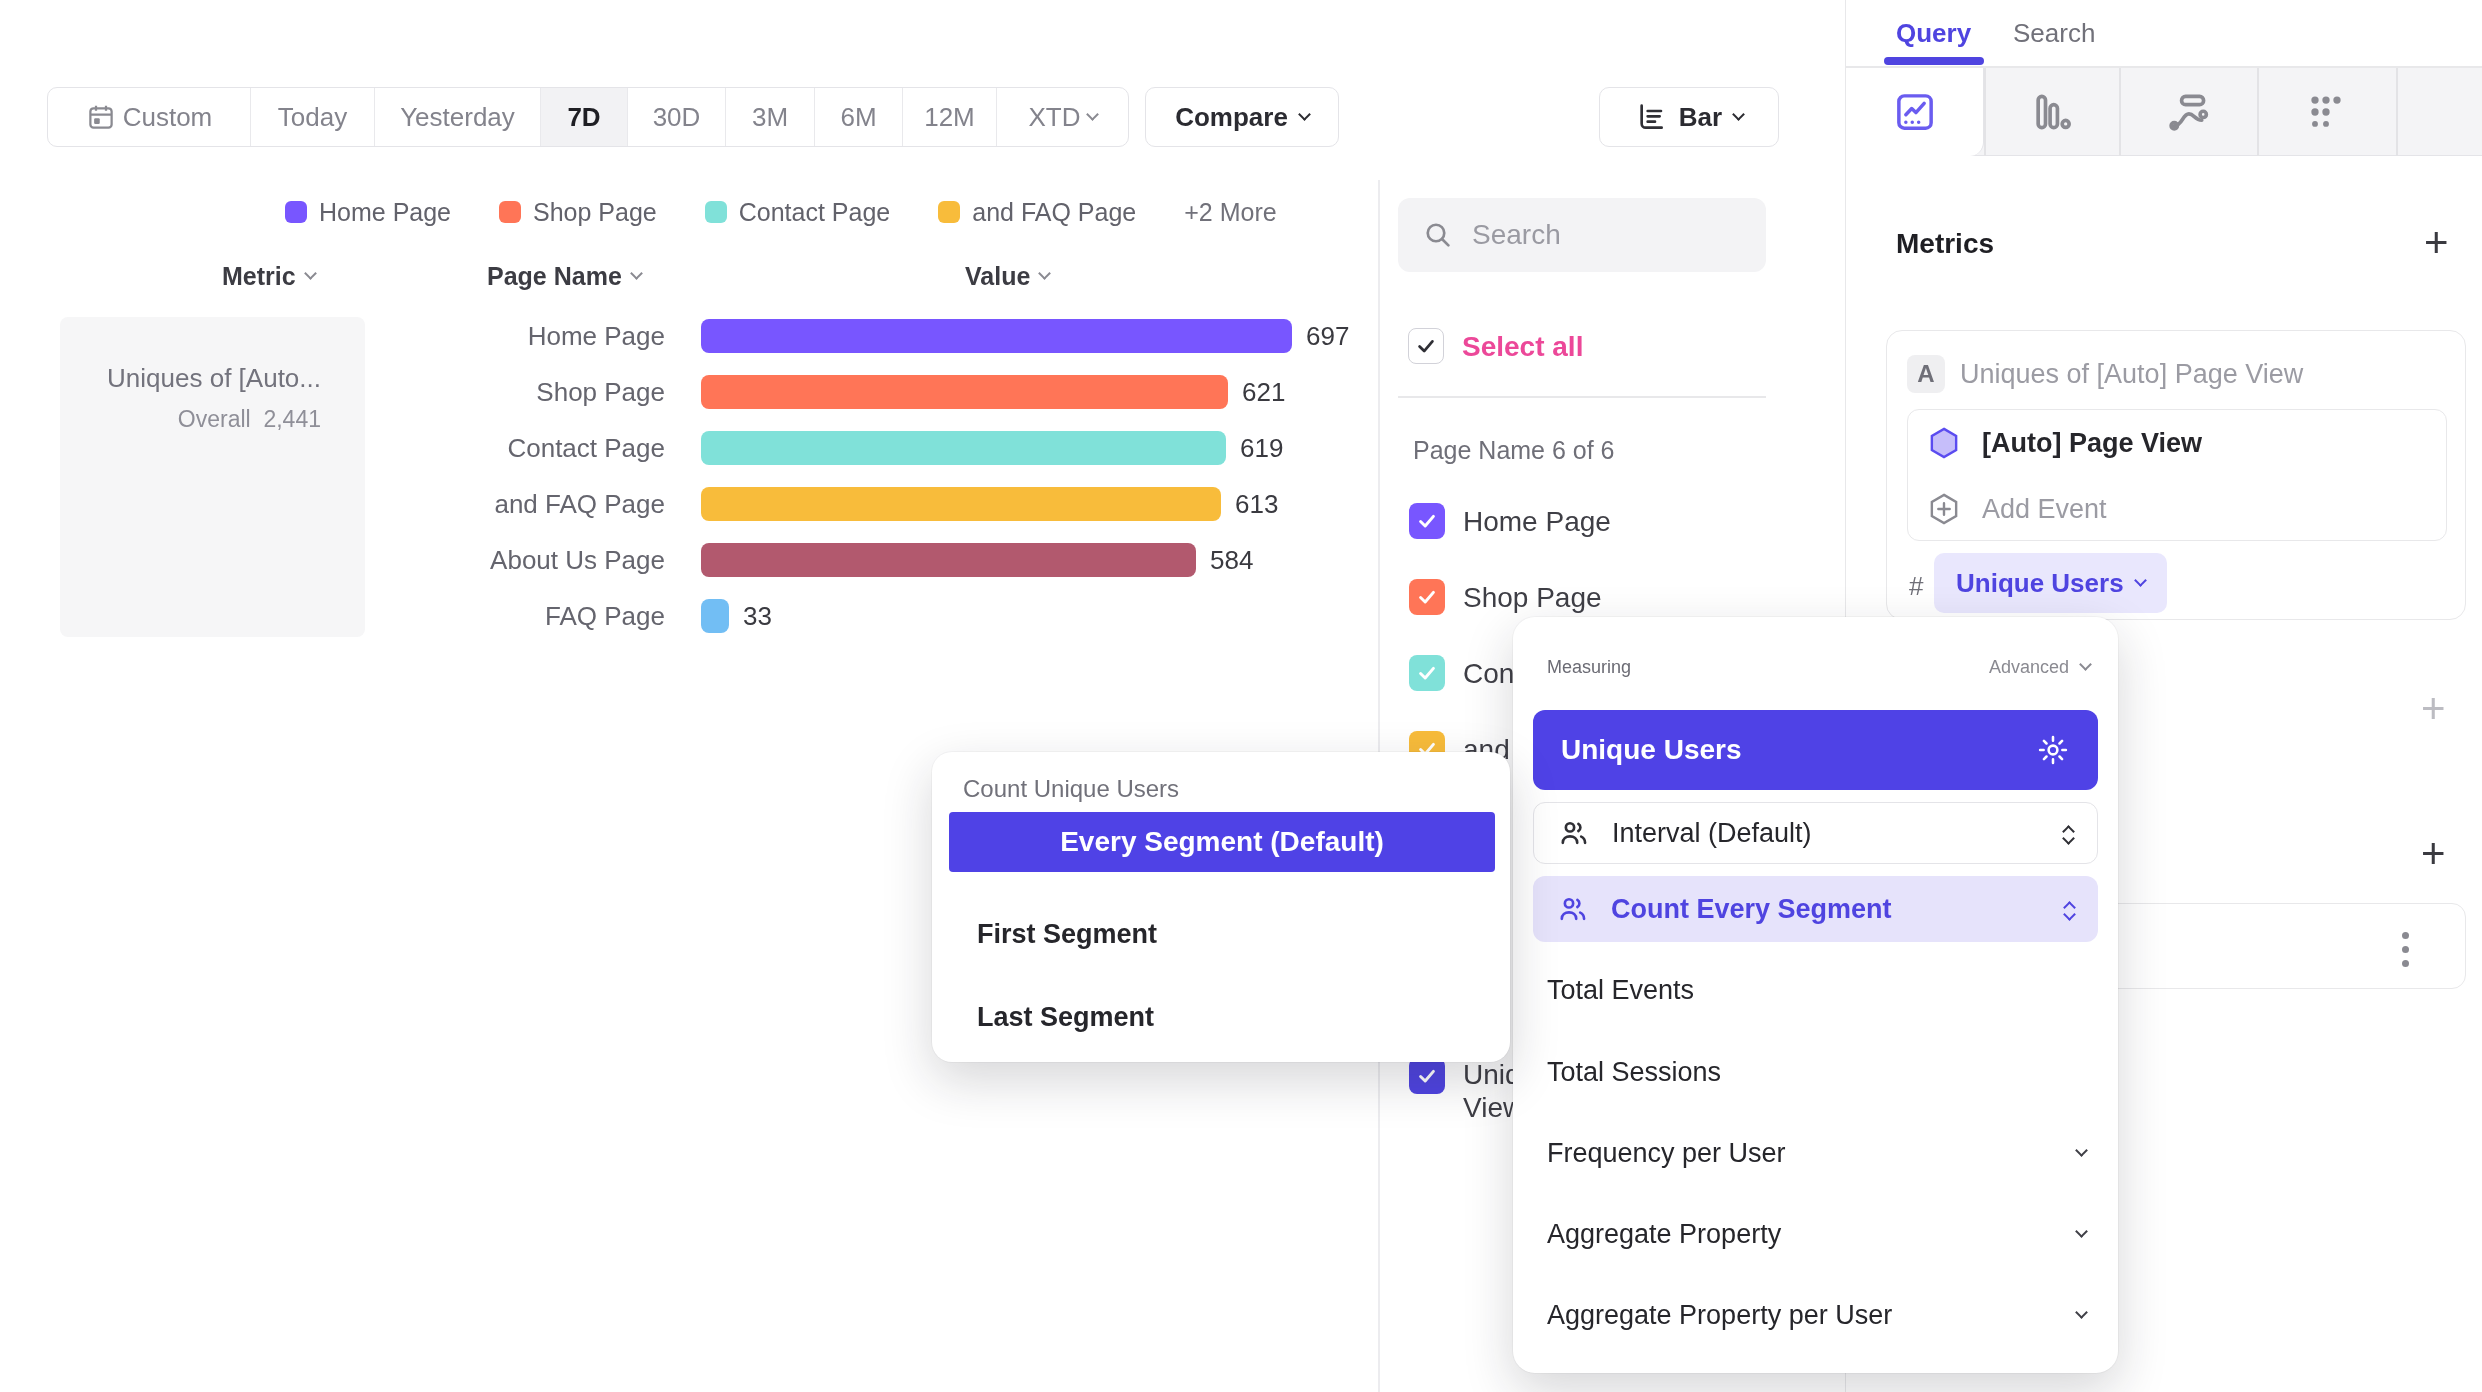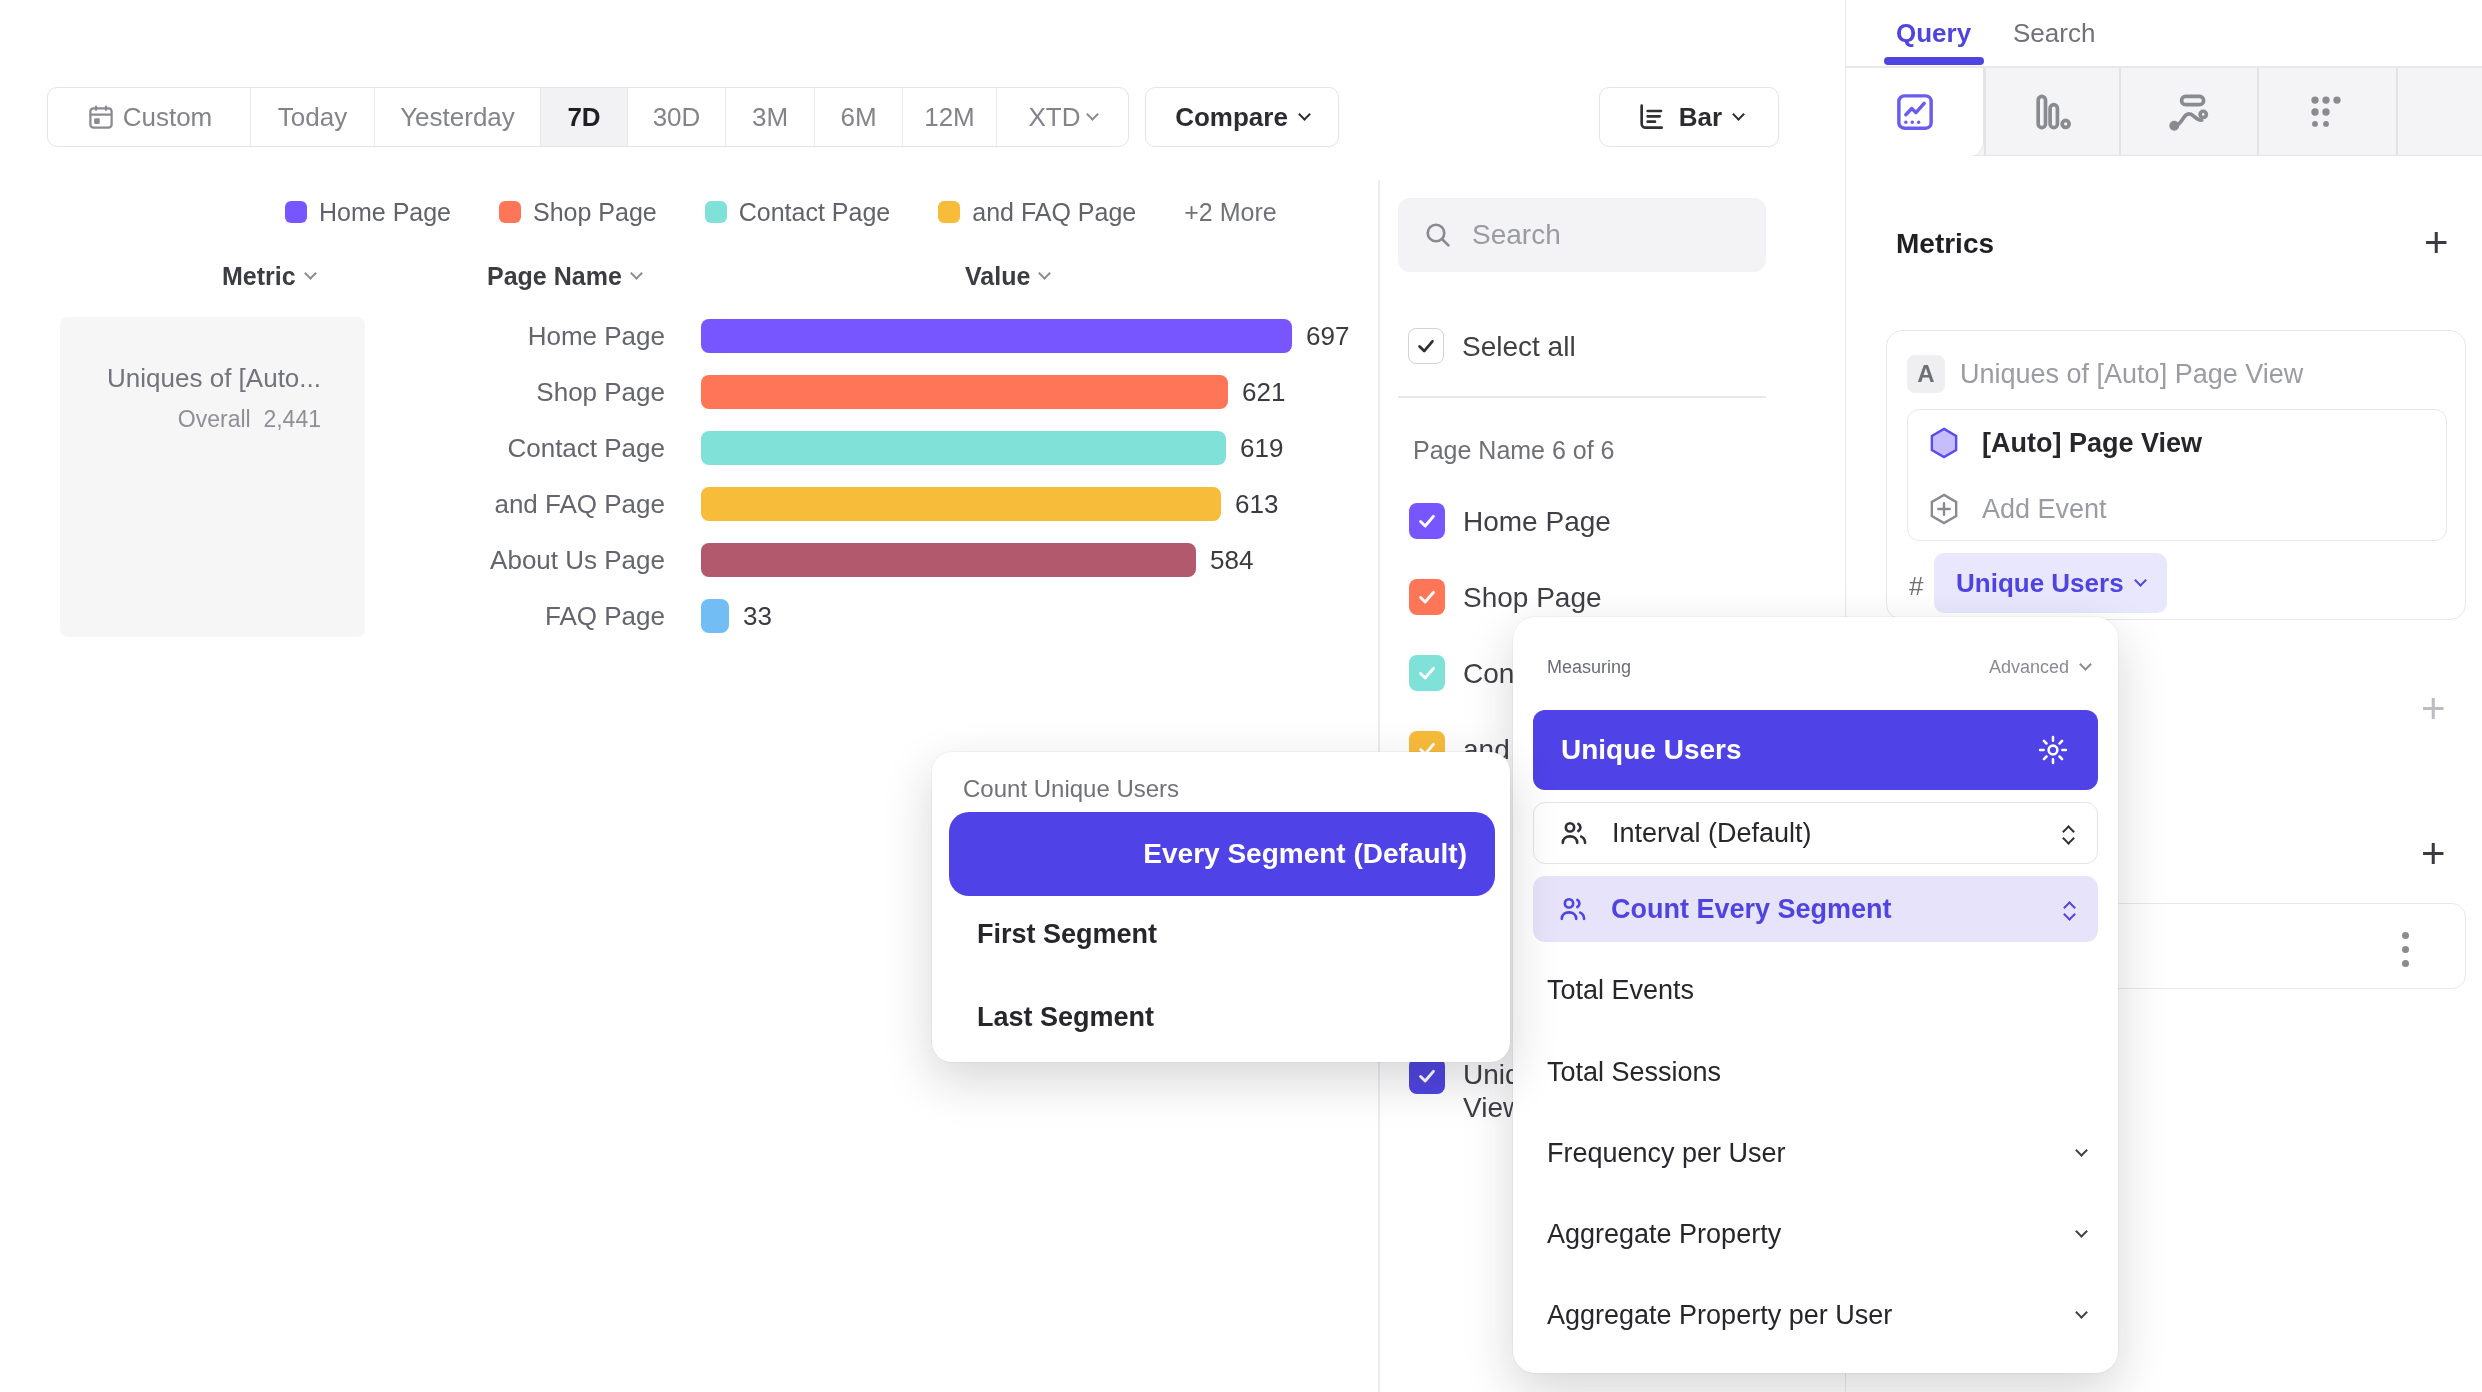--- a/index.html
+++ b/index.html
@@ -232,21 +232,21 @@
     </svg>
   <span class="search-ph">Search</span>
 </div>
 
 <div class="abs cb-row" style="left:1408px; top:328px; align-items:center">
   <span class="cb plain">
     <svg width="22" height="22" viewBox="0 0 24 24" fill="none" stroke="#2f2f35" stroke-width="3" stroke-linecap="round" stroke-linejoin="round">
         <path d="M5 12.5l5 5 9-10.5"></path>
       </svg>
   </span>
-  <span class="cb-label" style="font-weight:normal; color:#404040">Select all</span>
+  <span class="cb-label" style="font-weight:bold; color:#ec4899">Select all</span>
 </div>
 
 <div class="abs hdiv" style="left:1398px; top:396px; width:368px"></div>
 <div class="abs section-label" style="left:1413px; top:436px">Page Name 6 of 6</div>
 
 <div class="abs cb-row" style="left:1409px; top:503px; align-items:center">
   <span class="cb" style="background: rgb(120, 86, 255);">
     <svg width="22" height="22" viewBox="0 0 24 24" fill="none" stroke="#fff" stroke-width="3.2" stroke-linecap="round" stroke-linejoin="round">
         <path d="M5 12.5l5 5 9-10.5"></path>
       </svg>
@@ -431,21 +431,21 @@
     <span class="chev sm" style="color:#3f3f46; margin-right:12px"></span>
     </div>
   <div class="abs dd-item" style="left:34px; top:672px; width:551px; height:52px">
     <span>Aggregate Property per User</span>
     <span class="chev sm" style="color:#3f3f46; margin-right:12px"></span>
     </div>
 </div>
 
 <div class="abs dropdown" style="left:932px; top:752px; width:578px; height:310px; border-radius:20px; z-index:30">
   <div class="abs dd-header" style="left:31px; top:23px; font-size:24px; color:#71717a">Count Unique Users</div>
-  <div class="abs dd-row-sel" style="left:17px; top:60px; width:546px; height:84px; border-radius:20px; justify-content:flex-end">
+  <div class="abs dd-row-sel" style="left:17px; top:60px; width:546px; height:60px; border-radius:4px; justify-content:center">
     <span>Every Segment (Default)</span>
     </div>
   <div class="abs dd-item" style="left:45px; top:158px; width:500px; height:48px; font-weight:bold">
     <span>First Segment</span>
     </div>
   <div class="abs dd-item" style="left:45px; top:241px; width:500px; height:48px; font-weight:bold">
     <span>Last Segment</span>
     </div>
 </div>
 

